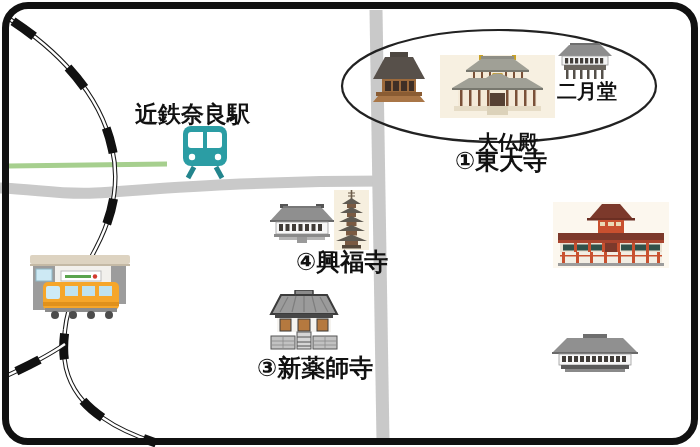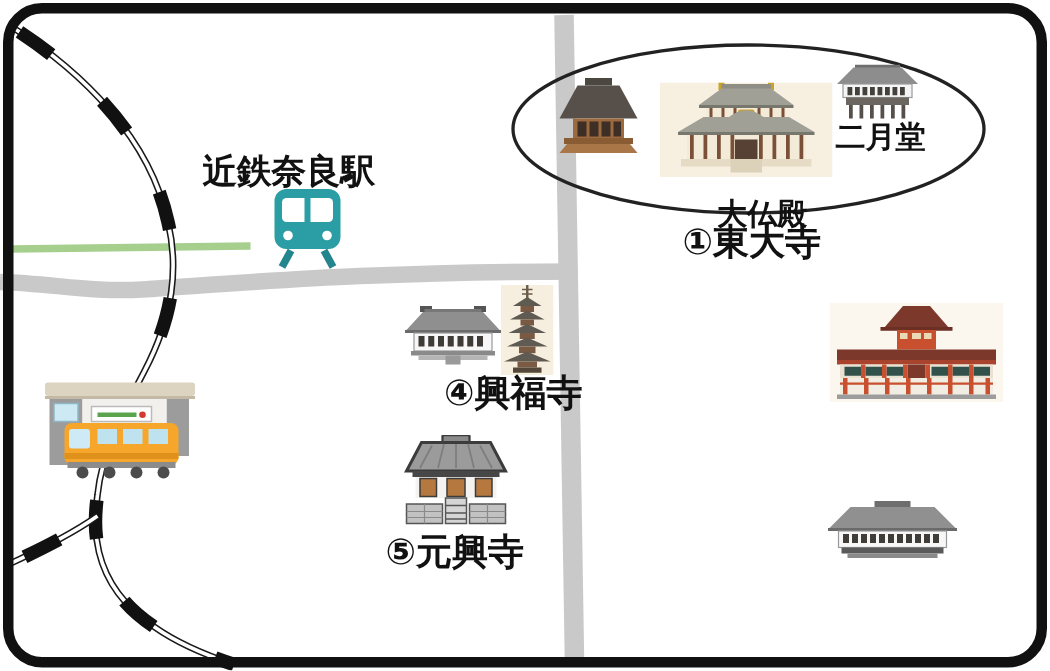--- a/index.html
+++ b/index.html
@@ -281,16 +281,16 @@
       <rect x="11" y="31" width="68" height="4" fill="#5a5a5a"></rect>
       <rect x="15" y="35" width="60" height="3" fill="#8a8a8a"></rect>
     </svg>
   </div>
 
   <div class="lbl lbl-md" style="left:135px;top:99px;">近鉄奈良駅</div>
   <div class="lbl lbl-sm" style="left:478px;top:116px;margin-top:13px;">大仏殿</div>
   <div class="lbl lbl-sm" style="left:557px;top:78px;">二月堂</div>
   <div class="lbl" style="left:455px;top:145px;">①東大寺</div>
   <div class="lbl" style="left:256px;top:246px;margin-left:40px;">④興福寺</div>
-  <div class="lbl" style="left:257px;top:352px;">⑤元興寺</div>
+  <div class="lbl" style="left:257px;top:352px;">③新薬師寺</div>
 
   <div class="frame"></div>
 </div>
 
 </body></html>

